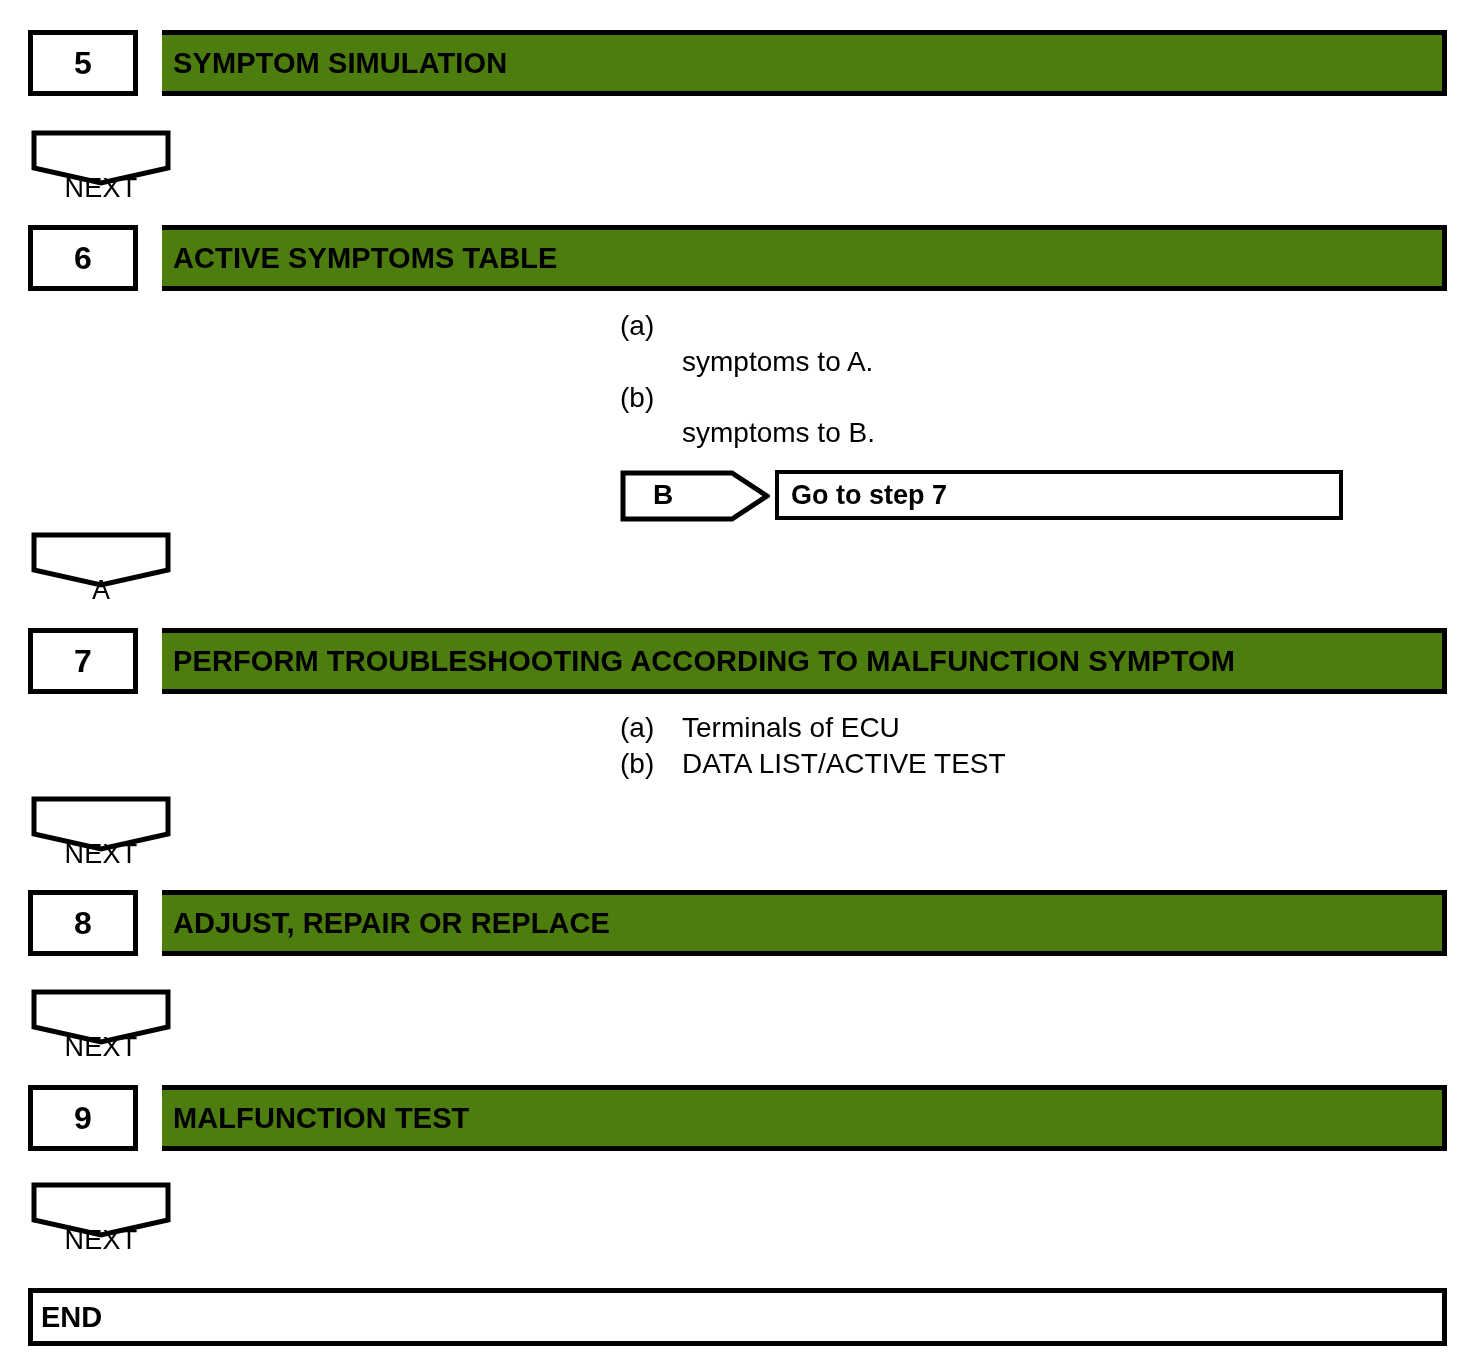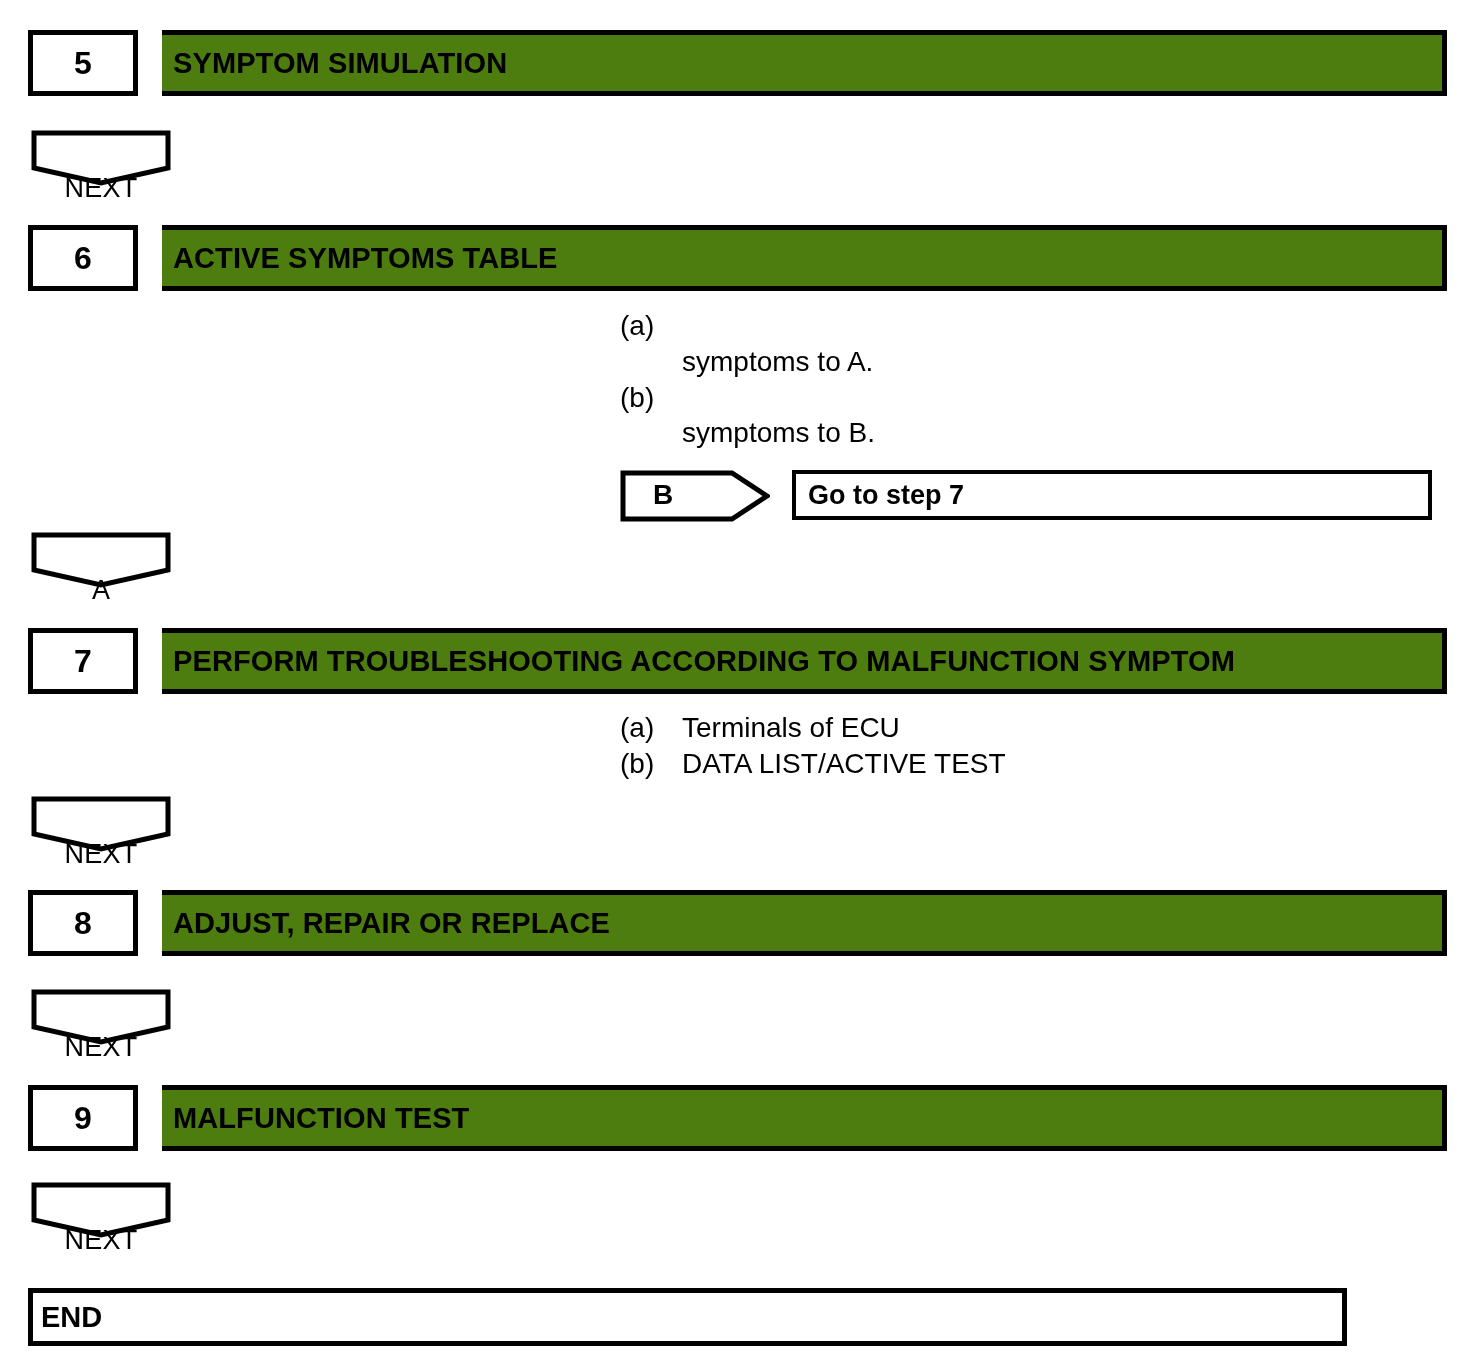--- a/index.html
+++ b/index.html
@@ -188,21 +188,21 @@
     </div>
   </div>
 
   <div class="arrow-right" style="left:620px; top:470px;">
     <svg width="150" height="52" viewBox="0 0 150 52">
       <polygon points="3,3 112,3 147,26 112,49 3,49" fill="#ffffff" stroke="#000000" stroke-width="5" stroke-linejoin="miter"></polygon>
     </svg>
     <div class="arrow-label">B</div>
   </div>
 
-  <div class="plain-box" style="left:792px; top:470px; width:640px;">Go to step 7</div>
+  <div class="plain-box" style="left:775px; top:470px; width:568px;">Go to step 7</div>
 
   <div class="pent-down" style="left:31px; top:532px;">
     <svg width="140" height="56" viewBox="0 0 140 56">
       <polygon points="3,3 137,3 137,38 70,53 3,38" fill="#ffffff" stroke="#000000" stroke-width="5" stroke-linejoin="miter"></polygon>
     </svg>
     <div class="pent-label">A</div>
   </div>
 
   <div class="step-bar" style="left:28px; top:628px; width:1419px;">
     <div class="step-num">7</div>
@@ -244,15 +244,15 @@
     <div class="step-title">MALFUNCTION TEST</div>
   </div>
 
   <div class="pent-down" style="left:31px; top:1182px;">
     <svg width="140" height="56" viewBox="0 0 140 56">
       <polygon points="3,3 137,3 137,38 70,53 3,38" fill="#ffffff" stroke="#000000" stroke-width="5" stroke-linejoin="miter"></polygon>
     </svg>
     <div class="pent-label">NEXT</div>
   </div>
 
-  <div class="end-bar" style="left:28px; top:1288px; width:1319px;padding-left:8px;">END</div>
+  <div class="end-bar" style="left:28px; top:1288px; width:1419px;padding-left:8px;">END</div>
 
 </div>
 
 </body></html>

